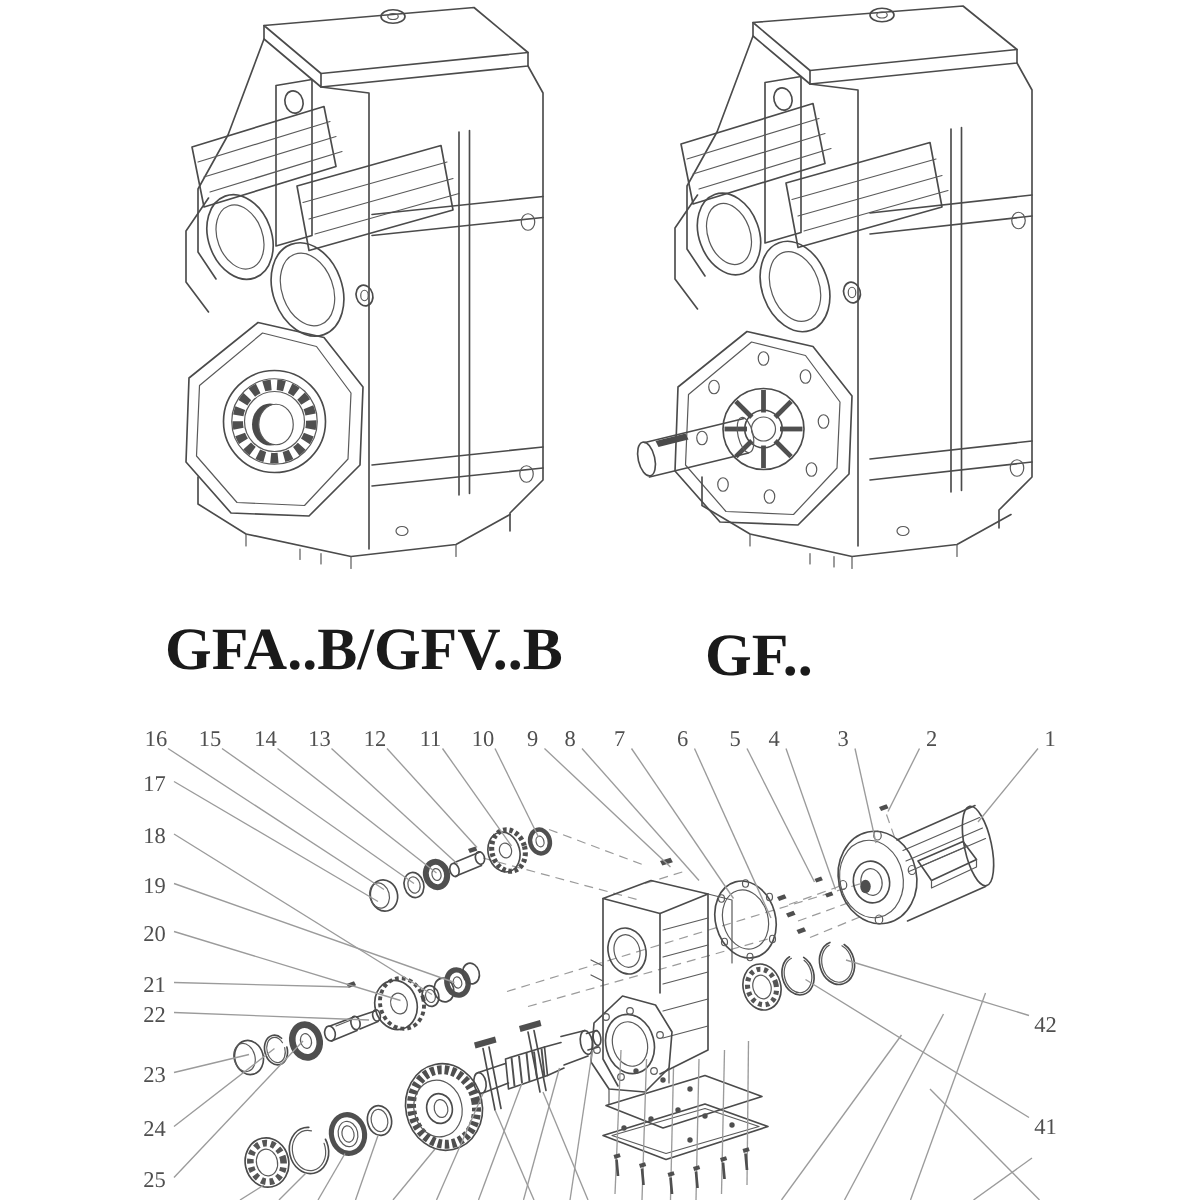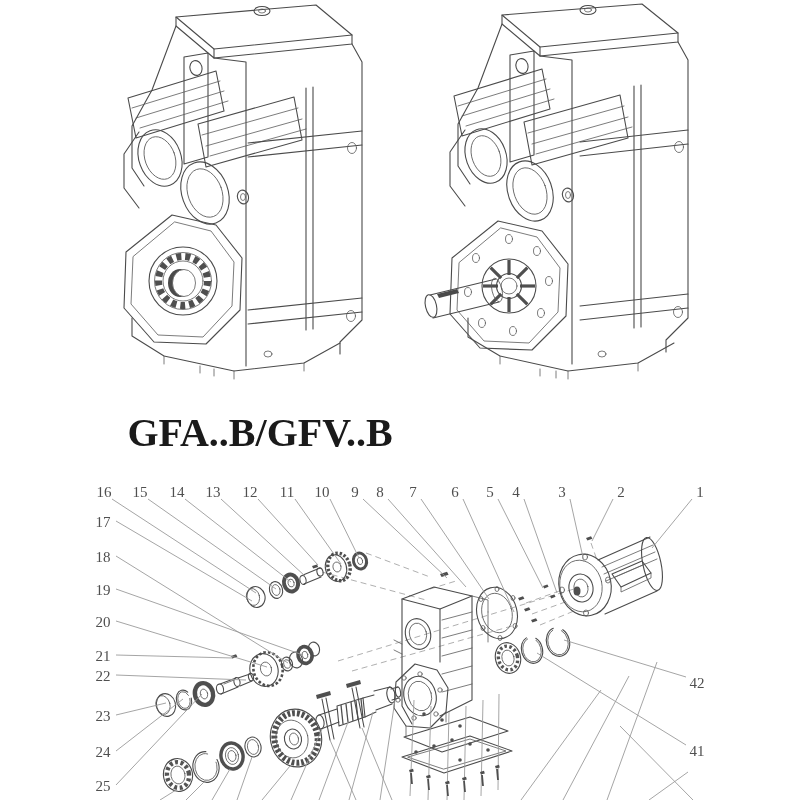--- a/index.html
+++ b/index.html
@@ -1,20 +1,20 @@
 <!DOCTYPE html>
 <html><head>
 <meta charset="utf-8">
 <style>
   html,body{margin:0;padding:0;background:#ffffff;}
   .page{position:relative;width:800px;height:800px;background:#ffffff;overflow:hidden;
         font-family:"Liberation Serif","DejaVu Serif",serif;}
   svg{position:absolute;left:0;top:0;}
   .caption{position:absolute;font-weight:bold;color:#1a1a1a;font-size:40px;line-height:42px;
-           text-align:center;white-space:nowrap;letter-spacing:0px;}
+           text-align:left;white-space:nowrap;letter-spacing:0px;}
   .caption-left{left:110px;top:412px;width:300px;}
   .caption-right{left:470px;top:416px;width:150px;}
   
   .ln  {fill:none;stroke:#4b4b4b;stroke-width:1.1;stroke-linejoin:round;stroke-linecap:round;}
   .lt  {fill:none;stroke:#5a5a5a;stroke-width:0.8;stroke-linejoin:round;stroke-linecap:round;}
   .dk  {fill:#4f4f4f;stroke:none;}
   .dash{fill:none;stroke:#9b9b9b;stroke-width:0.8;stroke-dasharray:6 4;}
   .cut {fill:none;stroke:#9b9b9b;stroke-width:0.9;}
 </style>
 </head>
@@ -452,14 +452,15 @@
           <text x="103" y="791" text-anchor="middle" font-size="15" fill="#4f4f4f" font-family="&quot;Liberation Serif&quot;,&quot;DejaVu Serif&quot;,serif">25</text>
           <line x1="686" y1="745" x2="537" y2="653" stroke="#9b9b9b" stroke-width="0.9"></line>
           <text x="697" y="756" text-anchor="middle" font-size="15" fill="#4f4f4f" font-family="&quot;Liberation Serif&quot;,&quot;DejaVu Serif&quot;,serif">41</text>
           <line x1="686" y1="677" x2="564" y2="640" stroke="#9b9b9b" stroke-width="0.9"></line>
           <text x="697" y="688" text-anchor="middle" font-size="15" fill="#4f4f4f" font-family="&quot;Liberation Serif&quot;,&quot;DejaVu Serif&quot;,serif">42</text>
         </g>
   </g>
 </svg>
 
 <div class="caption caption-left">GFA..B/GFV..B</div>
+<div class="caption caption-right">GF..</div>
 
 </div>
 
 </body></html>

